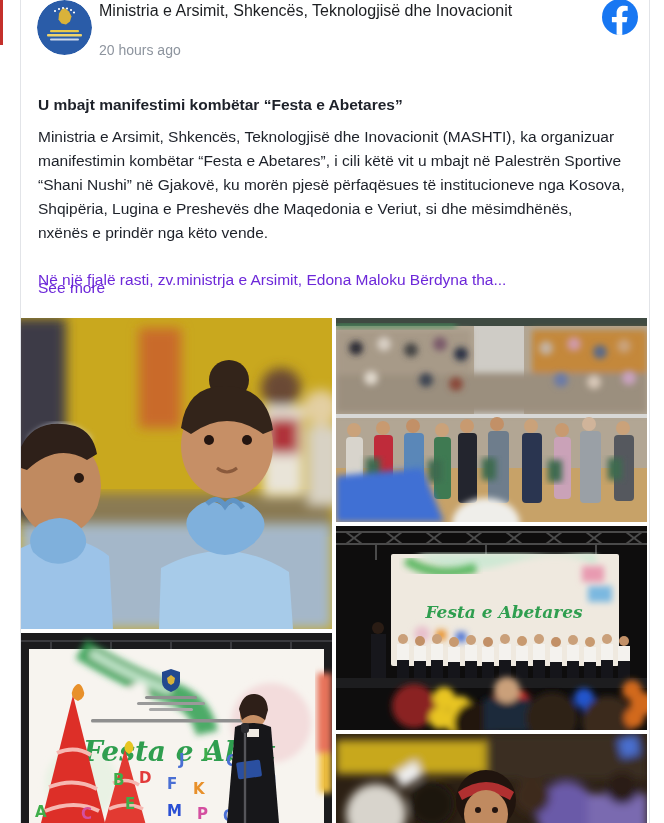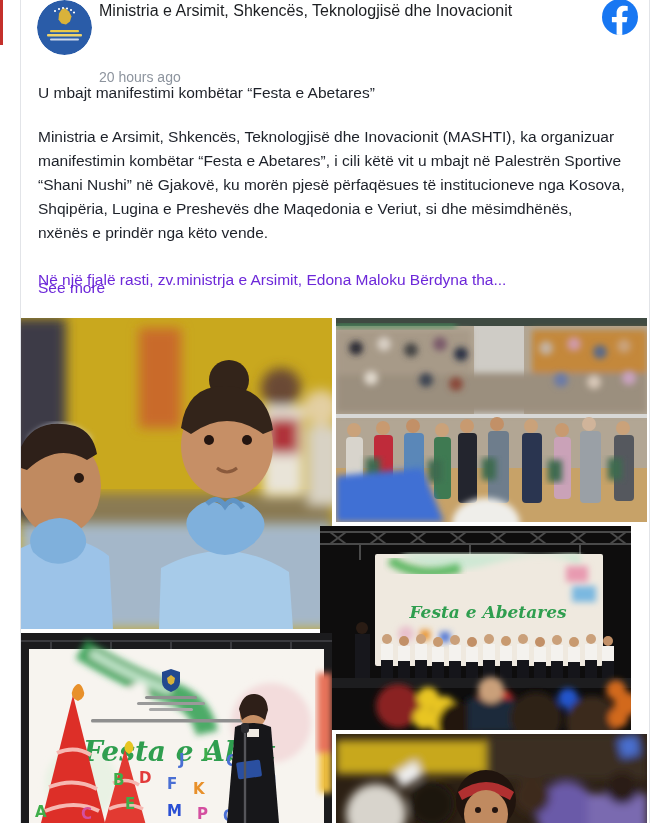--- a/index.html
+++ b/index.html
@@ -10,38 +10,38 @@
     -webkit-font-smoothing:antialiased;
   }
   .edge-marker{position:absolute;left:0;top:0;width:3px;height:45px;background:#c4302b;}
   .card{position:absolute;left:20px;top:-8px;width:630px;height:845px;
         background:#ffffff;border:1px solid #e2e4e8;box-sizing:border-box;}
   
   .avatar{position:absolute;left:37px;top:0;width:55px;height:55px;border-radius:50%;
           overflow:hidden;cursor:pointer;}
   .author{position:absolute;left:99px;top:1px;width:430px;
           font-size:16px;line-height:20px;font-weight:normal;color:#1c1e21;cursor:pointer;}
-  .timestamp{position:absolute;left:99px;top:42px;font-size:14px;color:#8d949e;cursor:pointer;margin-top:27px;}
+  .timestamp{position:absolute;left:99px;top:42px;font-size:14px;color:#8d949e;cursor:pointer;}
   .fb-logo{position:absolute;left:602px;top:-1px;width:36px;height:36px;cursor:pointer;}
   
-  .headline{position:absolute;left:38px;top:65px;width:588px;
-            font-size:15.5px;line-height:24px;color:#1d2129;}
+  .headline{position:absolute;left:38px;top:77px;width:588px;
+            font-size:15.5px;line-height:24px;color:#1d2129;font-weight:bold;}
   .para1{position:absolute;left:38px;top:109px;width:588px;
          font-size:15.5px;line-height:24px;color:#1d2129;}
   .para2{position:absolute;left:38px;top:252px;width:588px;
          font-size:15.5px;line-height:24px;color:#6d28d9;}
   .see-more{position:absolute;left:38px;top:276px;font-size:15.5px;line-height:24px;
             color:#6d28d9;text-decoration:none;cursor:pointer;}
   
   .photo{position:absolute;overflow:hidden;background:#ddd;cursor:pointer;}
   .photo svg{display:block;}
   .ph-l1{left:21px;top:318px;width:311px;height:311px;}
   .ph-l2{left:21px;top:633px;width:311px;height:220px;}
   .ph-r1{left:336px;top:318px;width:311px;height:204px;}
-  .ph-r2{left:320px;top:526px;width:311px;height:204px;text-align:center;}
+  .ph-r2{left:336px;top:526px;width:311px;height:204px;text-align:center;}
   .ph-r3{left:336px;top:734px;width:311px;height:120px;}
   .script-title{font-family:"DejaVu Serif", serif;font-style:italic;font-weight:bold;}
   .abc-letter{font-family:"DejaVu Sans", sans-serif;font-weight:bold;}
 </style>
 </head>
 <body>
 
 <div class="edge-marker"></div>
 
 <div class="card"></div>

